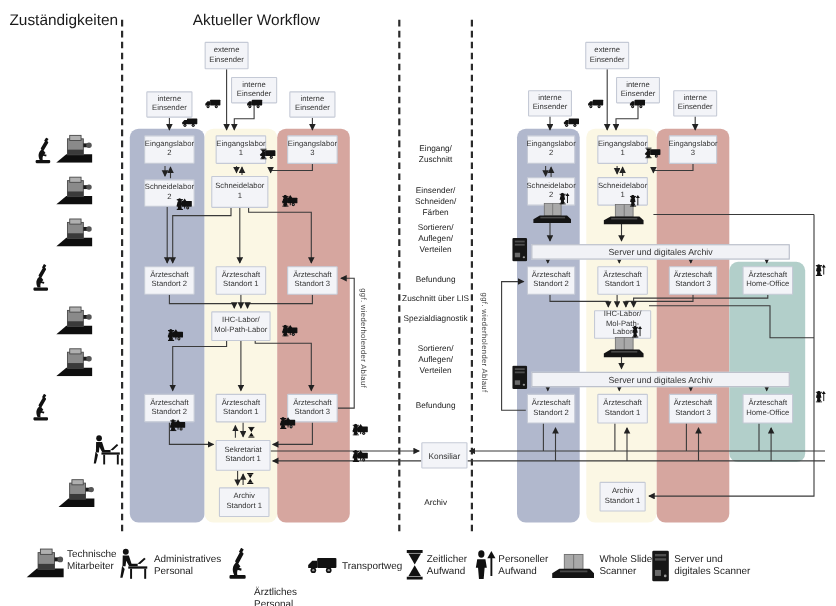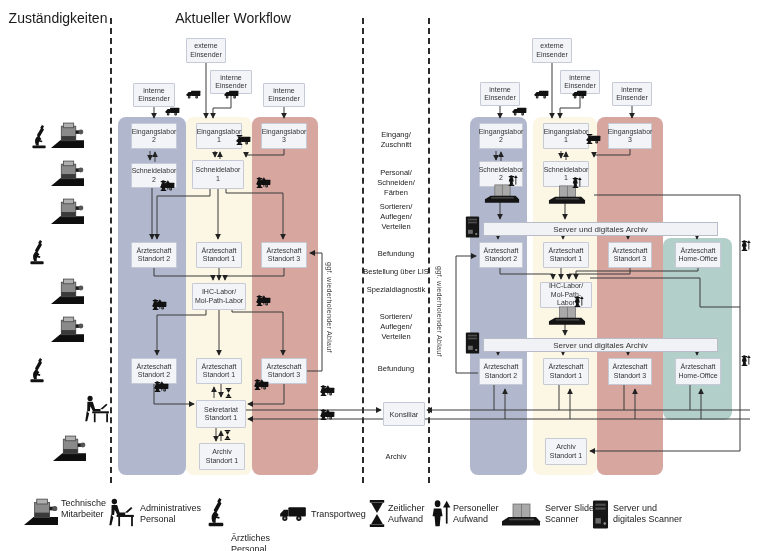--- a/index.html
+++ b/index.html
@@ -280,28 +280,28 @@
   <div class="box" style="left:261px;top:358px;width:46px;height:26px;">Ärzteschaft
 Standort 3</div>
   <div class="box" style="left:196px;top:400px;width:50px;height:28px;">Sekretariat
 Standort 1</div>
   <div class="box" style="left:199px;top:443px;width:46px;height:27px;">Archiv
 Standort 1</div>
   <div class="vtext" style="left:326px;top:262px;height:112px;">ggf. wiederholender Ablauf</div>
 
   <div class="stage" style="top:130px;">Eingang/
 Zuschnitt</div>
-  <div class="stage" style="top:168px;">Personal/
+  <div class="stage" style="top:168px;">Einsender/
 Schneiden/
 Färben</div>
   <div class="stage" style="top:202px;">Sortieren/
 Auflegen/
 Verteilen</div>
   <div class="stage" style="top:249px;">Befundung</div>
-  <div class="stage" style="top:267px;white-space:nowrap;left:359px;width:74px;">Bestellung über LIS</div>
+  <div class="stage" style="top:267px;white-space:nowrap;left:359px;width:74px;">Zuschnitt über LIS</div>
   <div class="stage" style="top:285px;white-space:nowrap;">Spezialdiagnostik</div>
   <div class="stage" style="top:312px;">Sortieren/
 Auflegen/
 Verteilen</div>
   <div class="stage" style="top:364px;">Befundung</div>
   <div class="box" style="left:383px;top:402px;width:42px;height:24px;font-size:7.5px;">Konsiliar</div>
   <div class="stage" style="top:452px;">Archiv</div>
 
   <div class="box" style="left:532px;top:38px;width:40px;height:25px;">externe
 Einsender</div>
@@ -1021,21 +1021,21 @@
   <div class="legend-label" style="left:453px;top:503px;">Personeller
 Aufwand</div>
   <span class="ic" style="left:501px;top:503px;width:40px;height:25px;">
       <svg viewBox="0 0 40 24" preserveAspectRatio="none">
         <rect x="12" y="1" width="17" height="13" fill="#a9a9a9" stroke="#6e6e6e" stroke-width="0.8"></rect>
         <line x1="20.5" y1="1" x2="20.5" y2="14" stroke="#6e6e6e" stroke-width="0.8"></line>
         <path d="M1 17.5 L7.5 13.5 H35 L39 17.5 V21.5 H1 Z" fill="#141414"></path>
         <rect x="8" y="15" width="25" height="1.6" fill="#4a4a4a"></rect>
       </svg>
     </span>
-  <div class="legend-label" style="left:545px;top:503px;">Server Slide
+  <div class="legend-label" style="left:545px;top:503px;">Whole Slide
 Scanner</div>
   <span class="ic" style="left:592px;top:500px;width:17px;height:29px;">
       <svg viewBox="0 0 14 24" preserveAspectRatio="none">
         <rect x="0.8" y="0.5" width="12.4" height="23" rx="1" fill="#161616"></rect>
         <rect x="2.8" y="3" width="8.4" height="1.8" fill="#4d4d4d"></rect>
         <rect x="2.8" y="6.2" width="8.4" height="1.8" fill="#4d4d4d"></rect>
         <rect x="2.8" y="15" width="4.5" height="4.5" fill="#6a6a6a"></rect>
         <circle cx="10.5" cy="19.5" r="1" fill="#999"></circle>
       </svg>
     </span>

